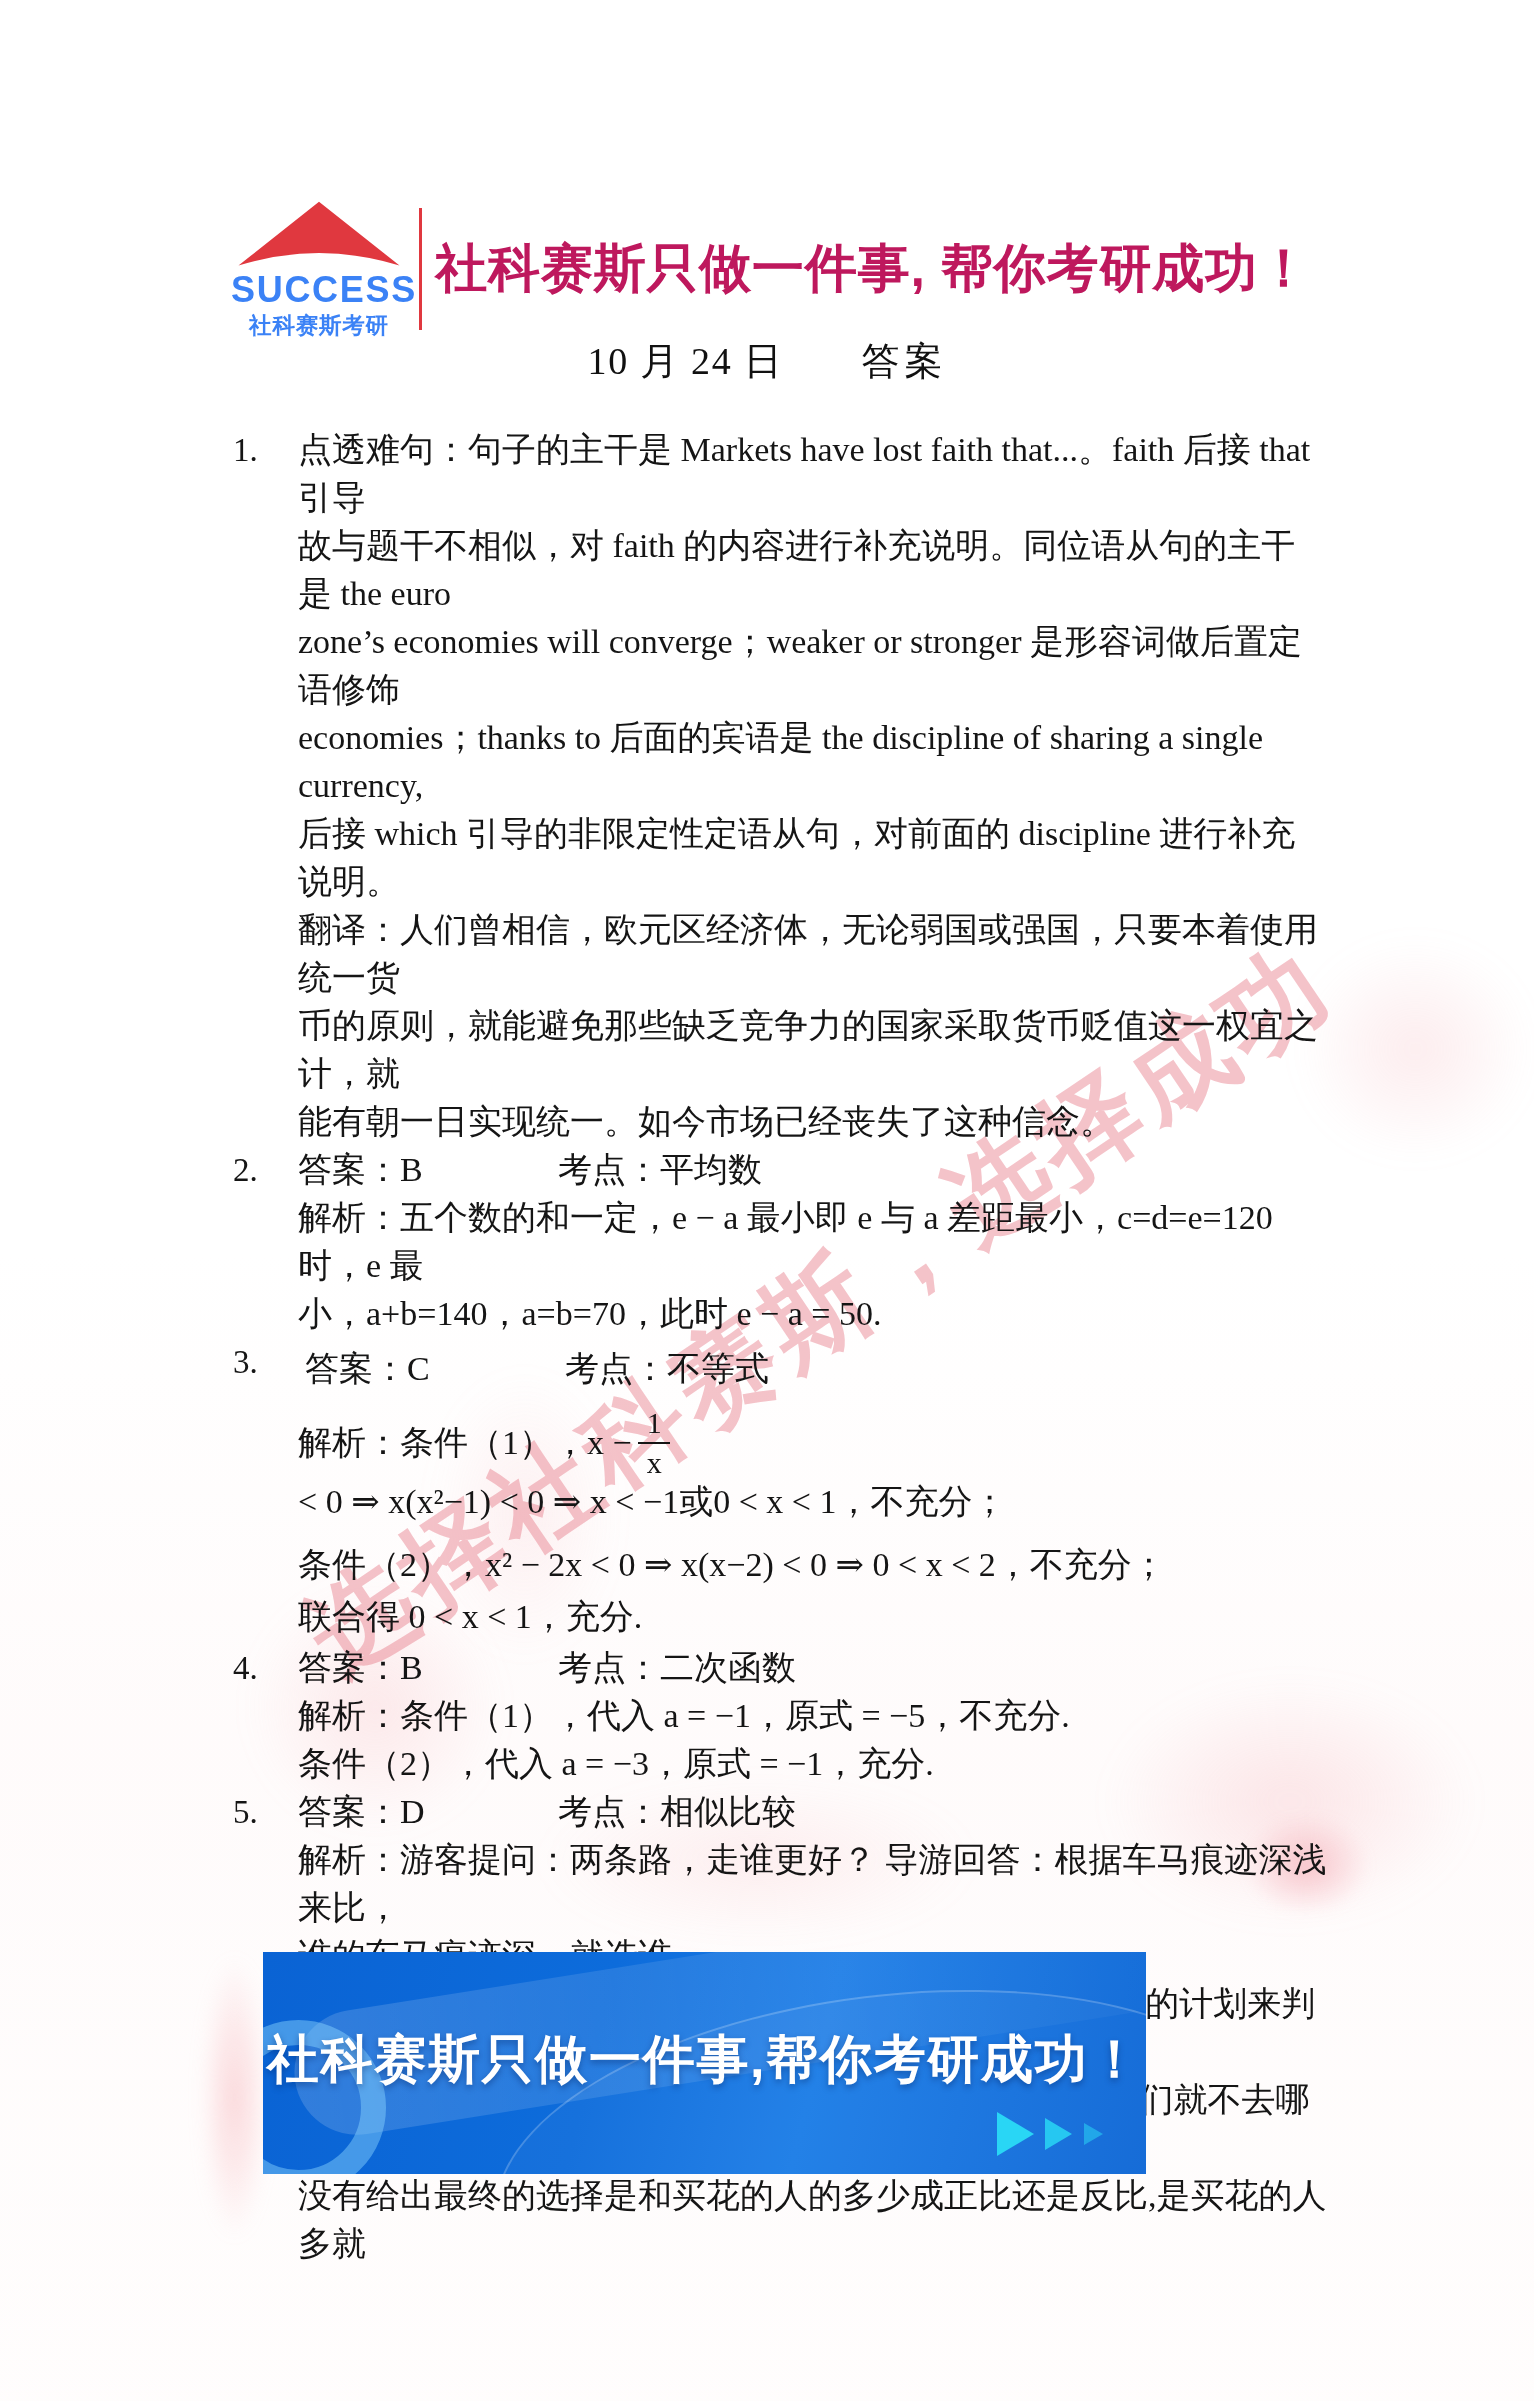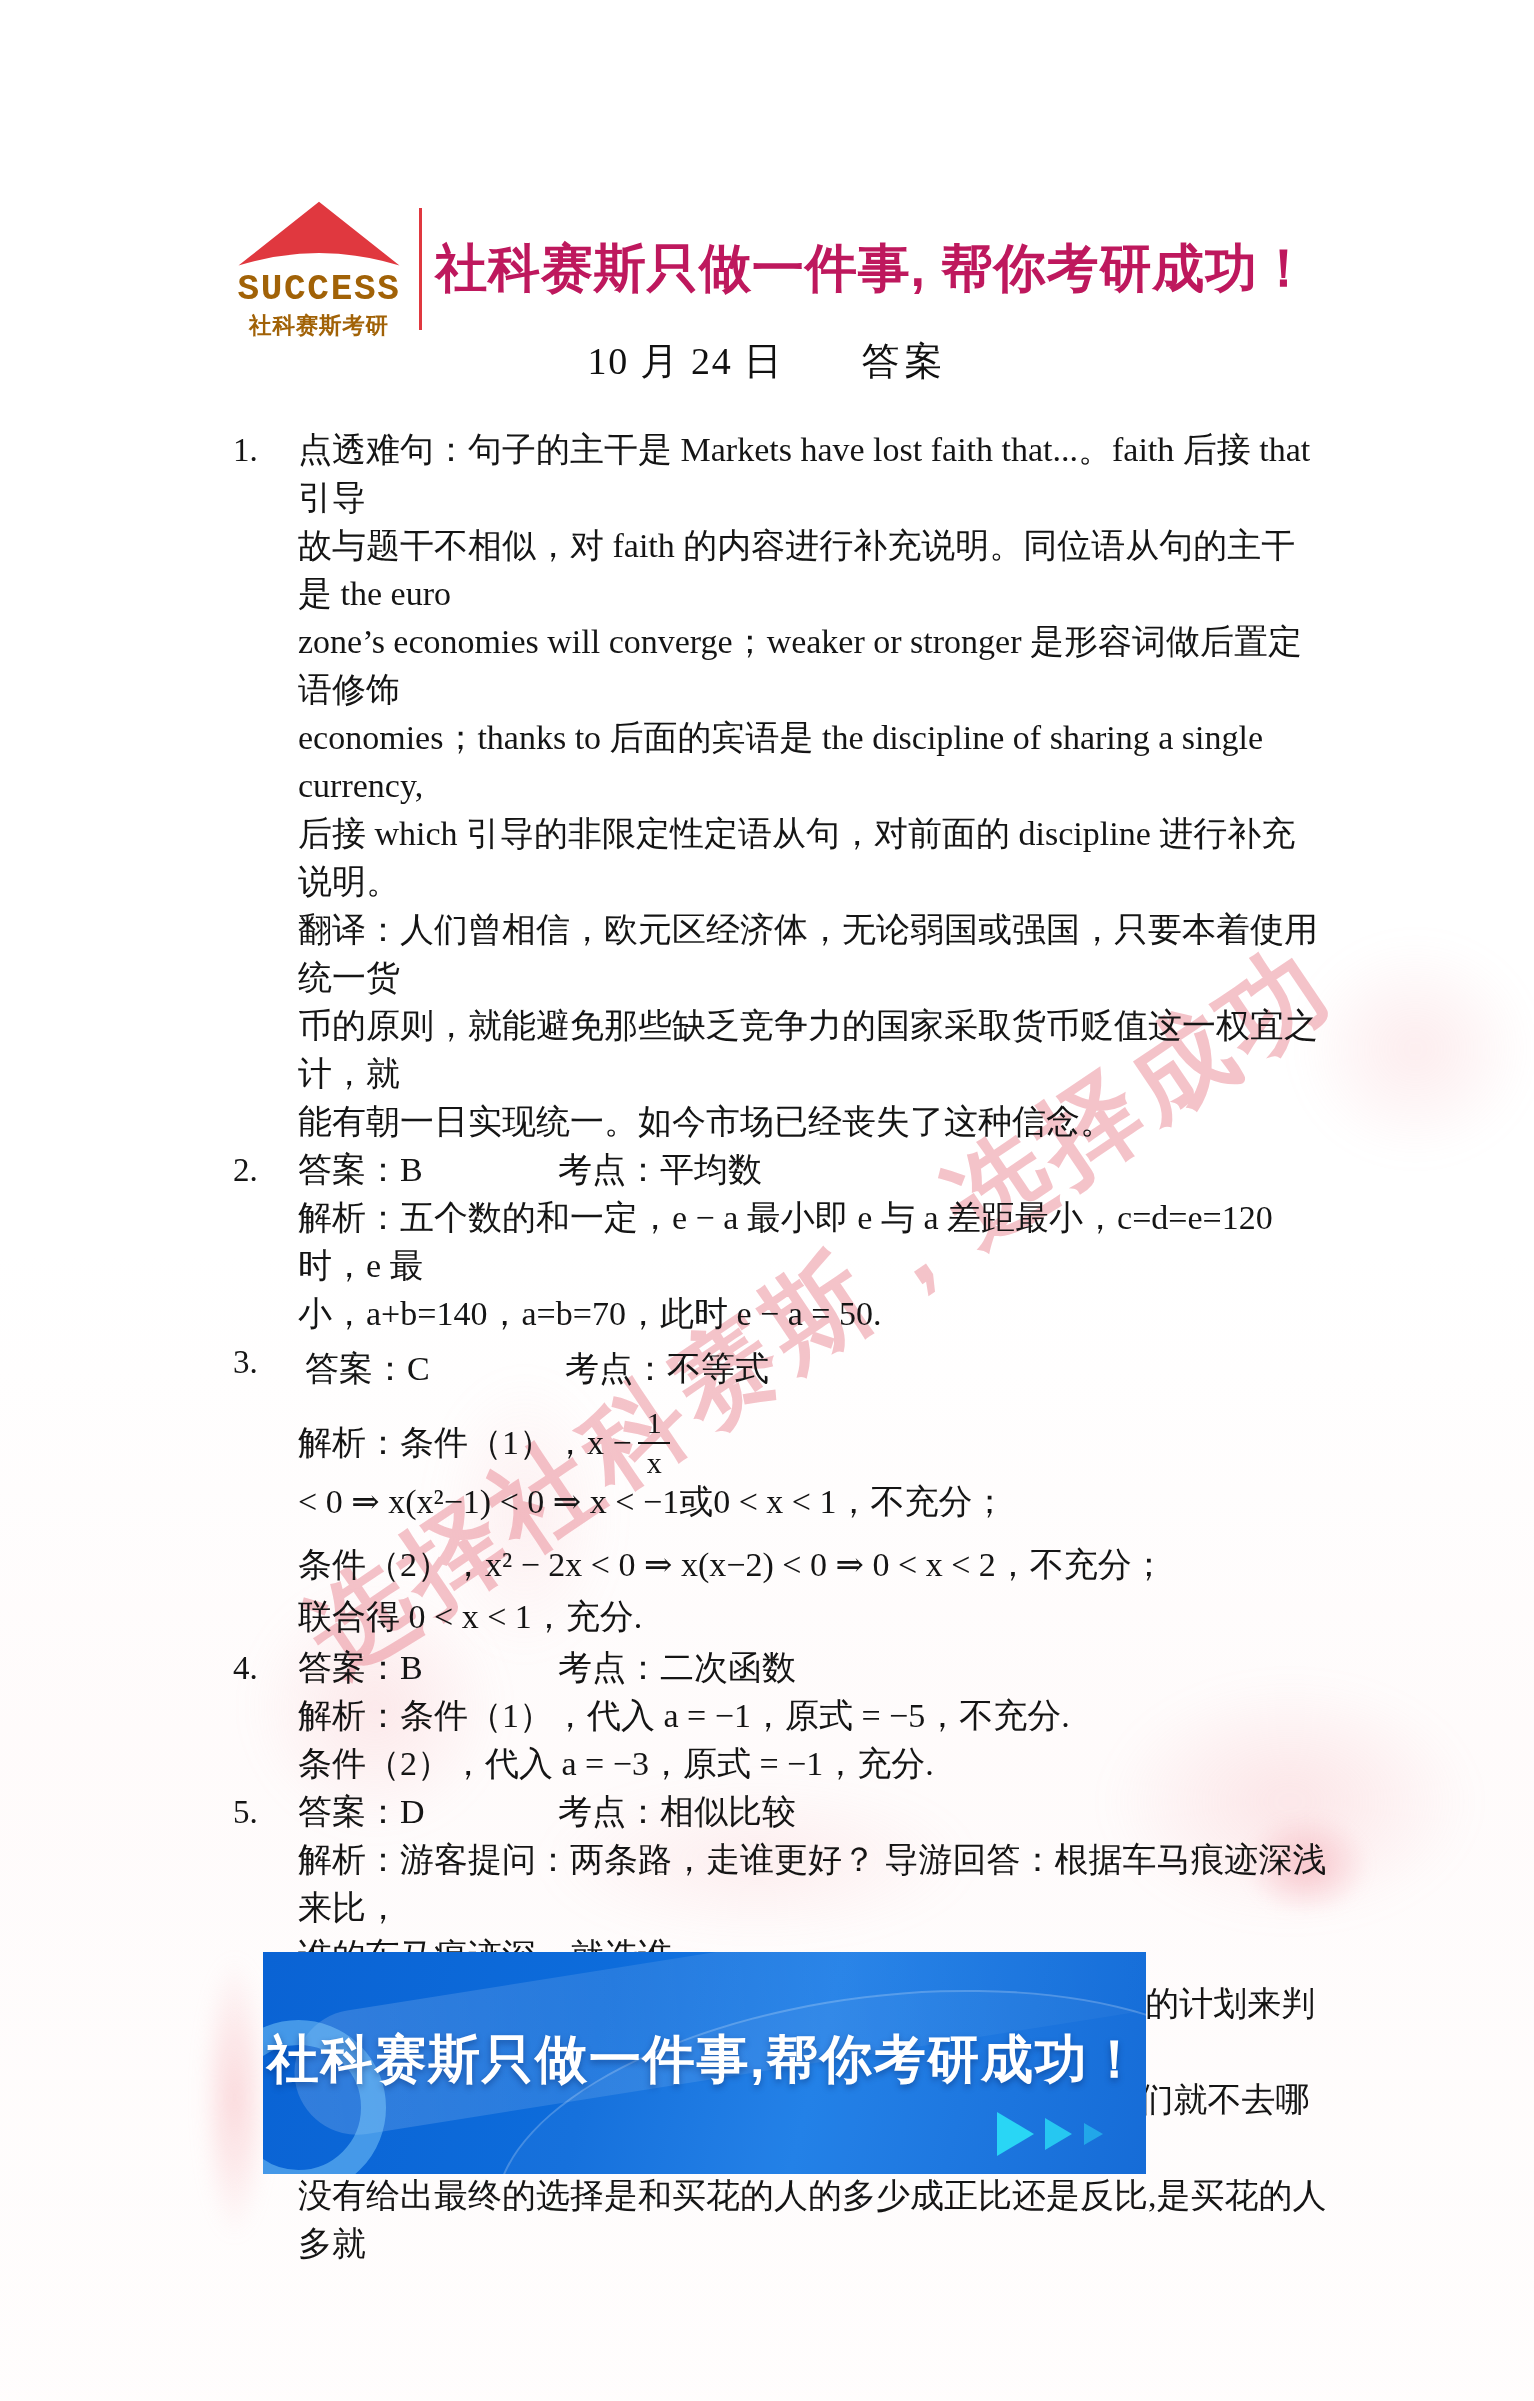--- a/index.html
+++ b/index.html
@@ -127,22 +127,22 @@
 
   <div class="watermark" id="watermark" style="color: rgb(232, 126, 140);">选择社科赛斯，选择成功</div>
 
   <div class="header">
     <div class="logo">
       <span>
         <svg width="166" height="70" viewBox="0 0 200 84">
           <path id="roof-path" d="M100 3 L197 80 Q100 50 3 80 Z" fill="#e0383f"></path>
         </svg>
       </span>
-      <div class="brand" id="logo-brand" style="color: #a16207; font-family: Liberation Mono, monospace;">SUCCESS</div>
-      <div class="sub" id="logo-sub" style="color: #a16207;">社科赛斯考研</div>
+      <div class="brand" id="logo-brand" style="color: #3b82f6;">SUCCESS</div>
+      <div class="sub" id="logo-sub" style="color: #3b82f6;">社科赛斯考研</div>
     </div>
     <div class="v-divider" id="v-divider" style="background: rgb(224, 56, 63);"></div>
     <div class="slogan" id="header-slogan" style="color: #be185d;">社科赛斯只做一件事, 帮你考研成功！</div>
   </div>
 
   <div class="doc-title">
     <span class="t-date">10 月 24 日</span>
     <span class="t-word">答案</span>
   </div>
 

